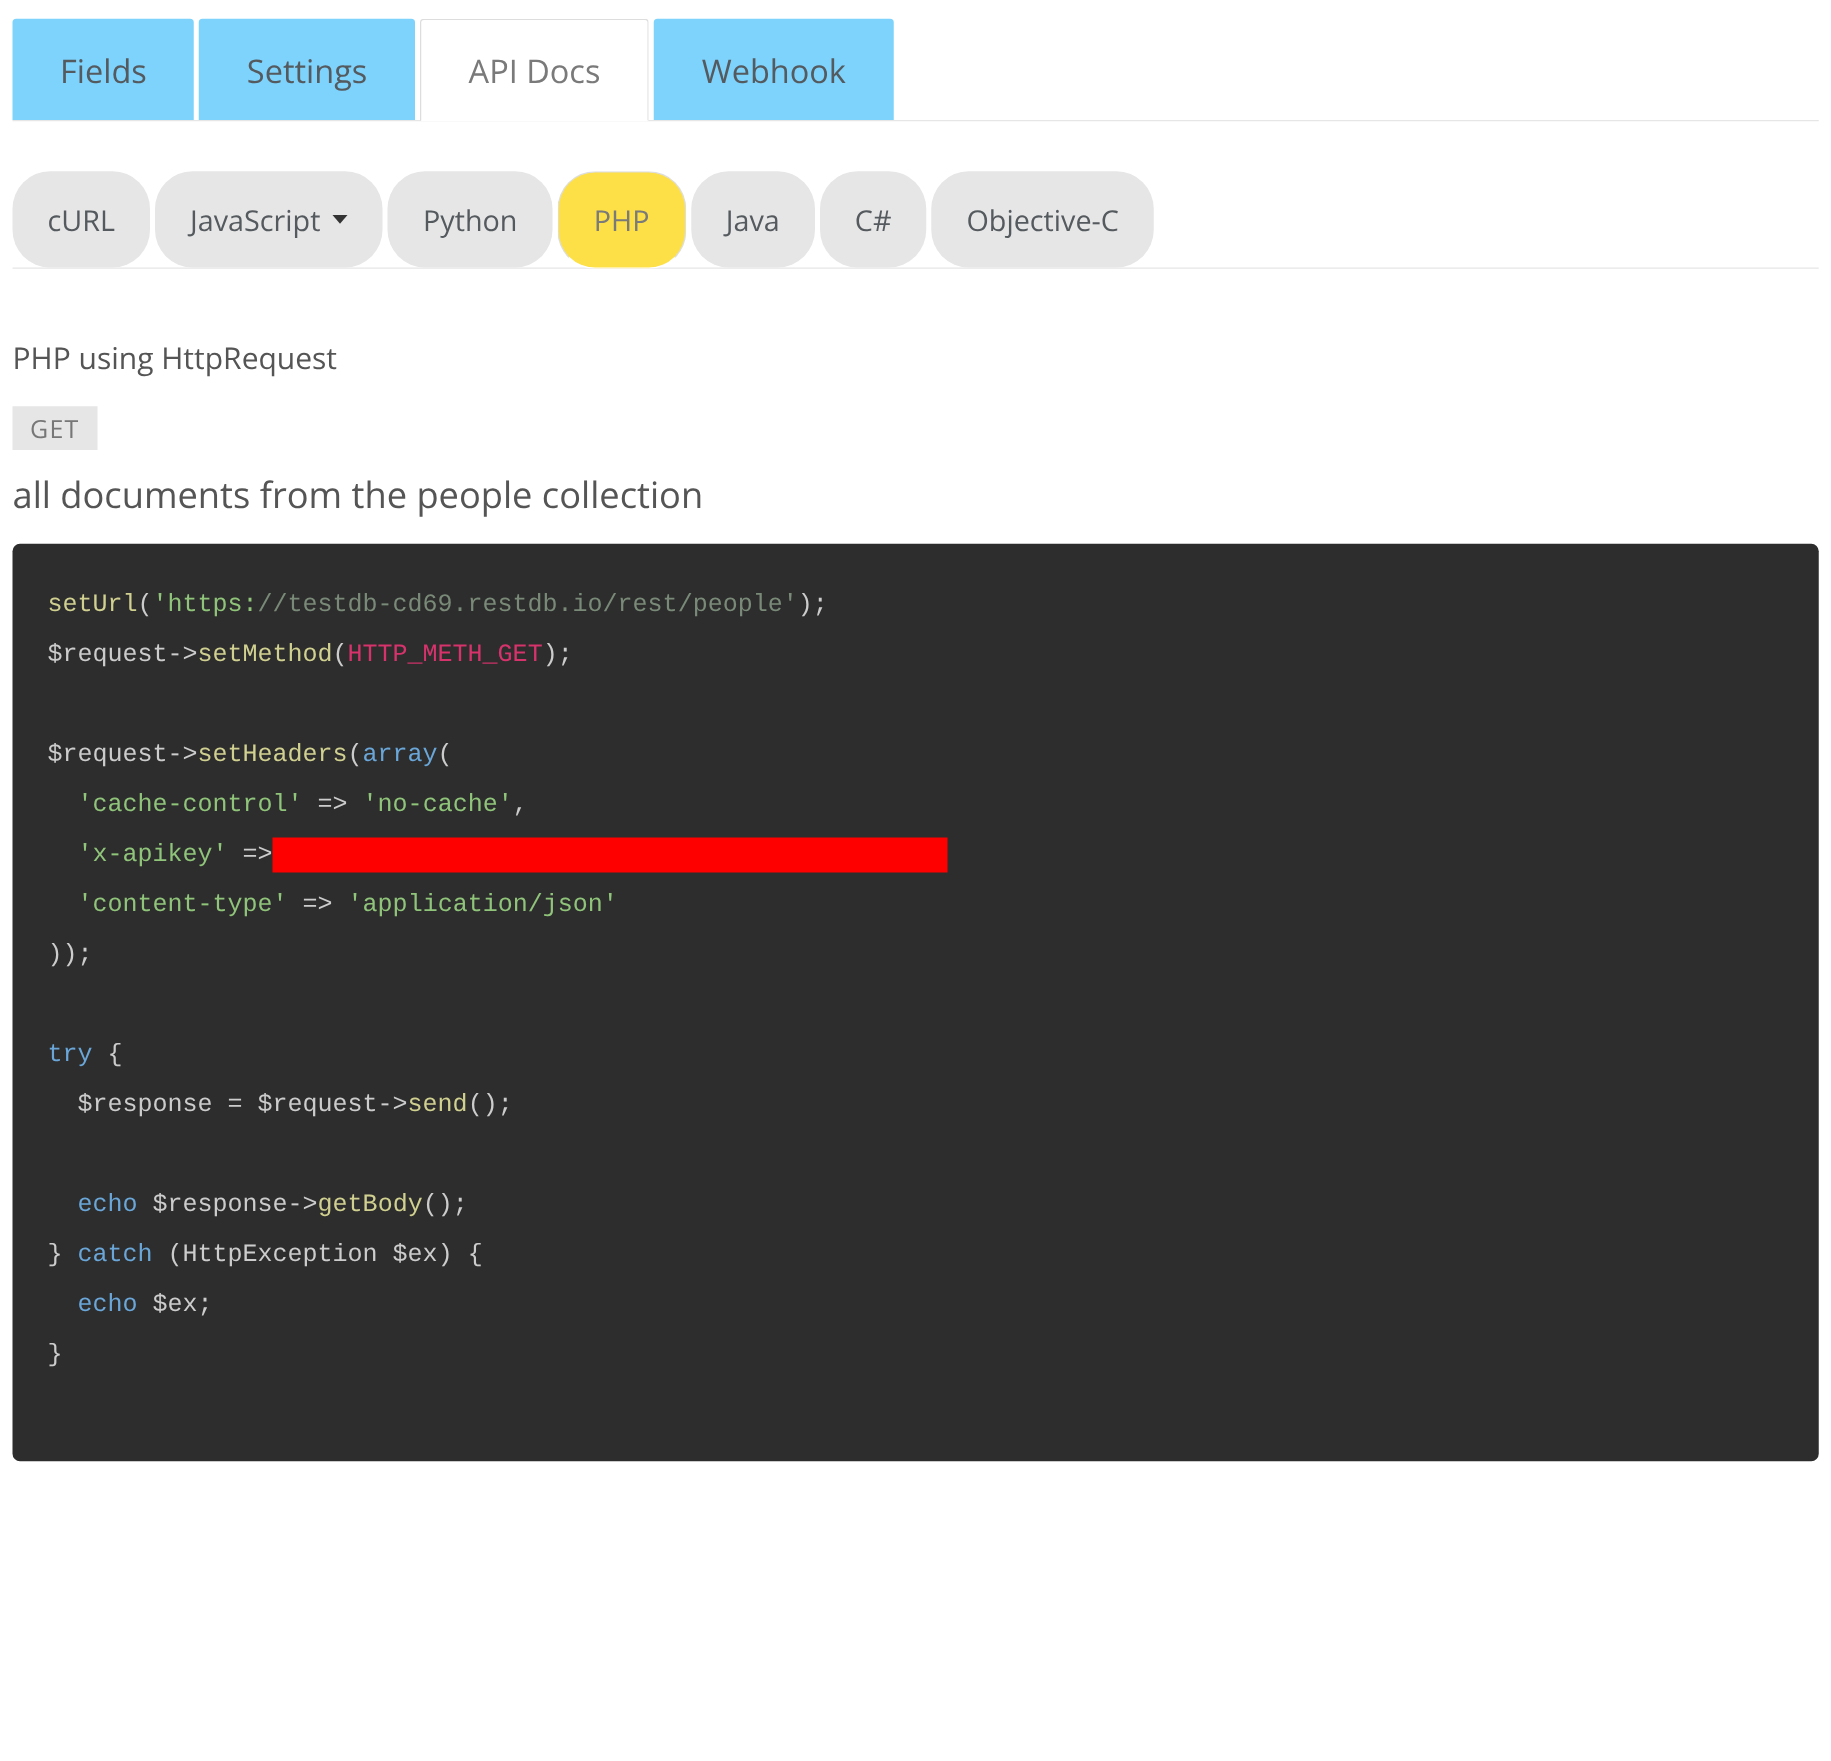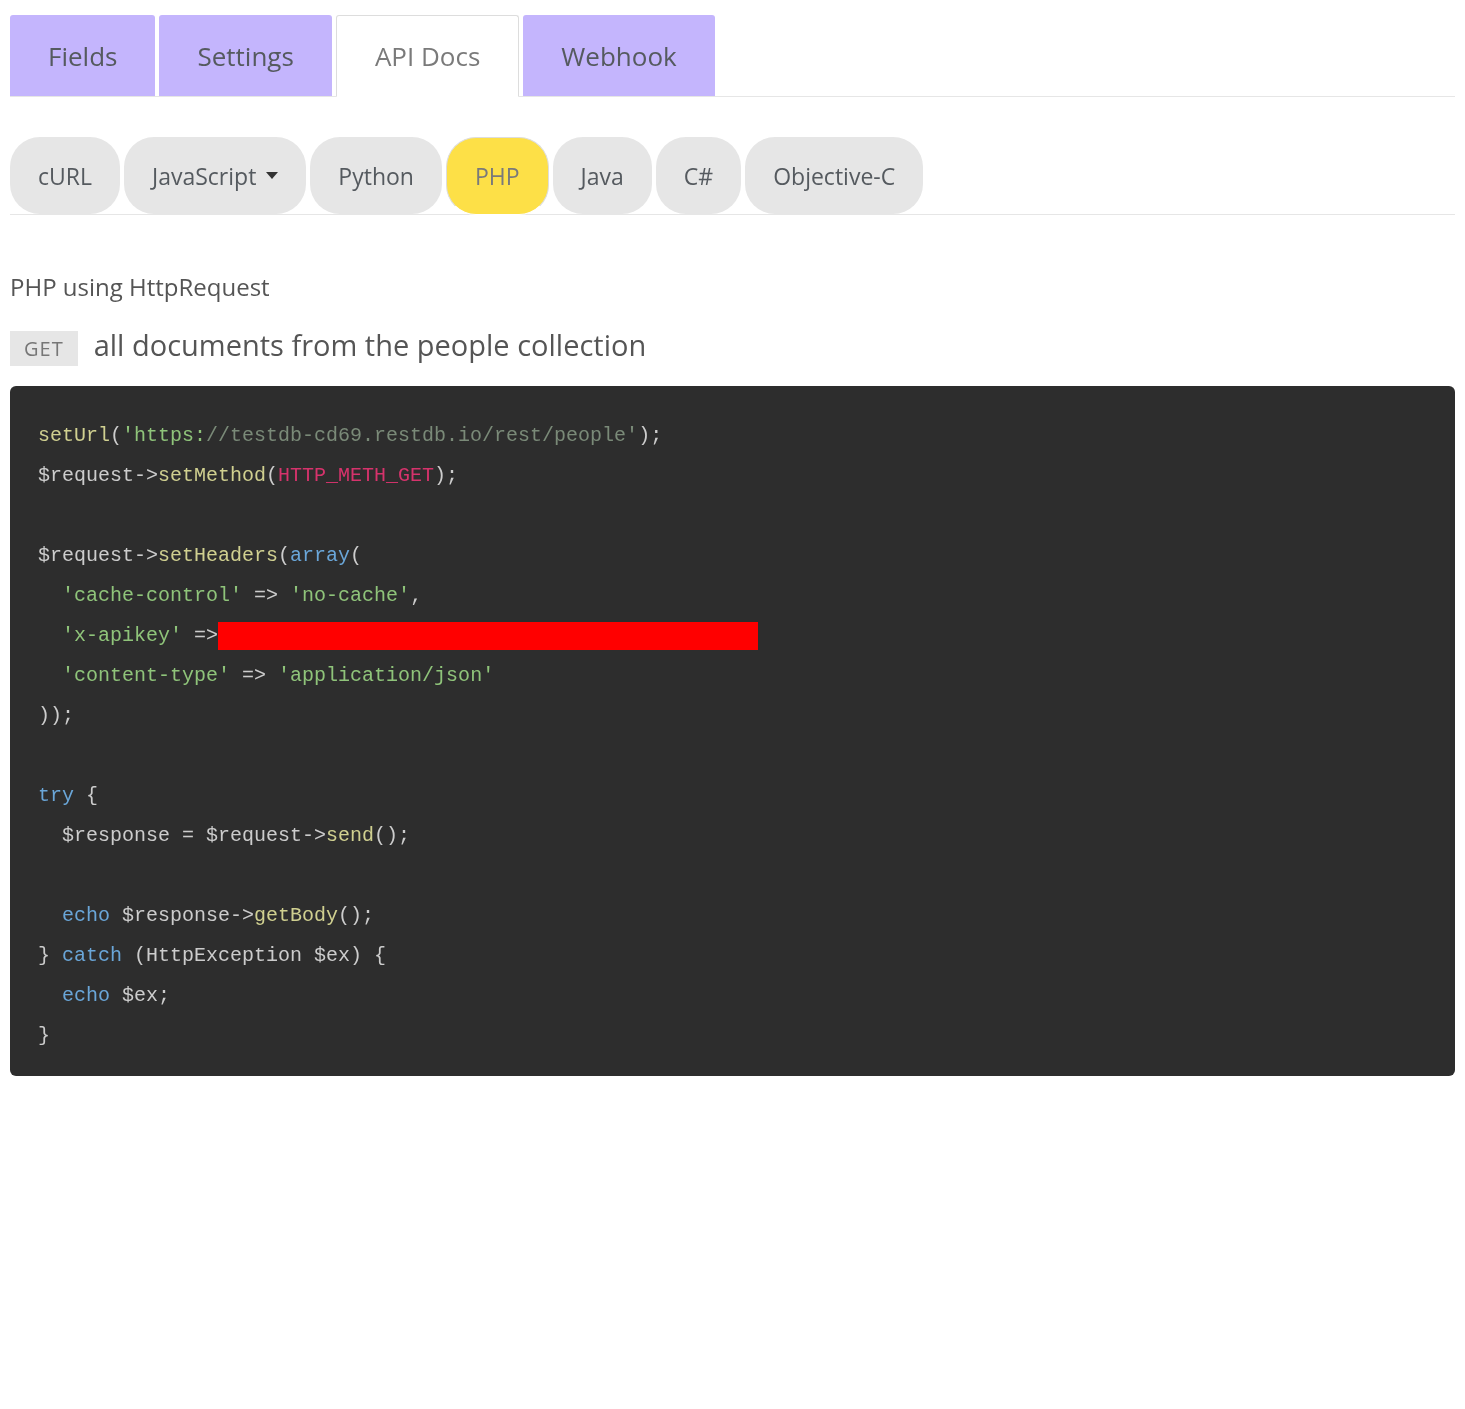--- a/index.html
+++ b/index.html
@@ -13,21 +13,21 @@
       padding: 15px 10px;
       color: #3a4652;
     }
     .tab-row {
       display: flex;
       gap: 4px;
       border-bottom: 1px solid #e6e6e6;
       margin-bottom: 4px;
     }
     .tab {
-      background: #c4b5fd;
+      background: #7dd3fc;
       color: #555a5f;
       padding: 22px 38px;
       font-size: 26px;
       border-top-left-radius: 3px;
       border-top-right-radius: 3px;
       cursor: pointer;
       white-space: nowrap;
       display: flex;
       align-items: center;
       gap: 8px;
@@ -80,38 +80,39 @@
       color: #555;
       margin-top: 55px;
       font-weight: 400;
     }
     .method-row {
       display: flex;
       align-items: baseline;
       gap: 16px;
       margin-top: 22px;
       margin-bottom: 20px;
+      flex-direction: column;
     }
     .method-badge {
       background: #e6e6e6;
       color: #777;
       padding: 4px 14px;
       font-size: 20px;
       font-weight: 400;
       letter-spacing: 1px;
     }
     .method-desc {
       font-size: 29px;
       color: #555;
       font-weight: 400;
     }
     .code-block {
       background: #2d2d2d;
       border-radius: 6px;
-      padding: 30px 28px 20px 28px;
+      padding: 30px 28px 64px 28px;
       font-family: "Consolas", "Monaco", "Courier New", monospace;
       font-size: 20px;
       line-height: 2;
       color: #cccccc;
       overflow-x: auto;
       white-space: pre;
     }
     .code-block .fn { color: #d0d090; }
     .code-block .str { color: #8fc47a; }
     .code-block .comment-url { color: #7a8a78; }

